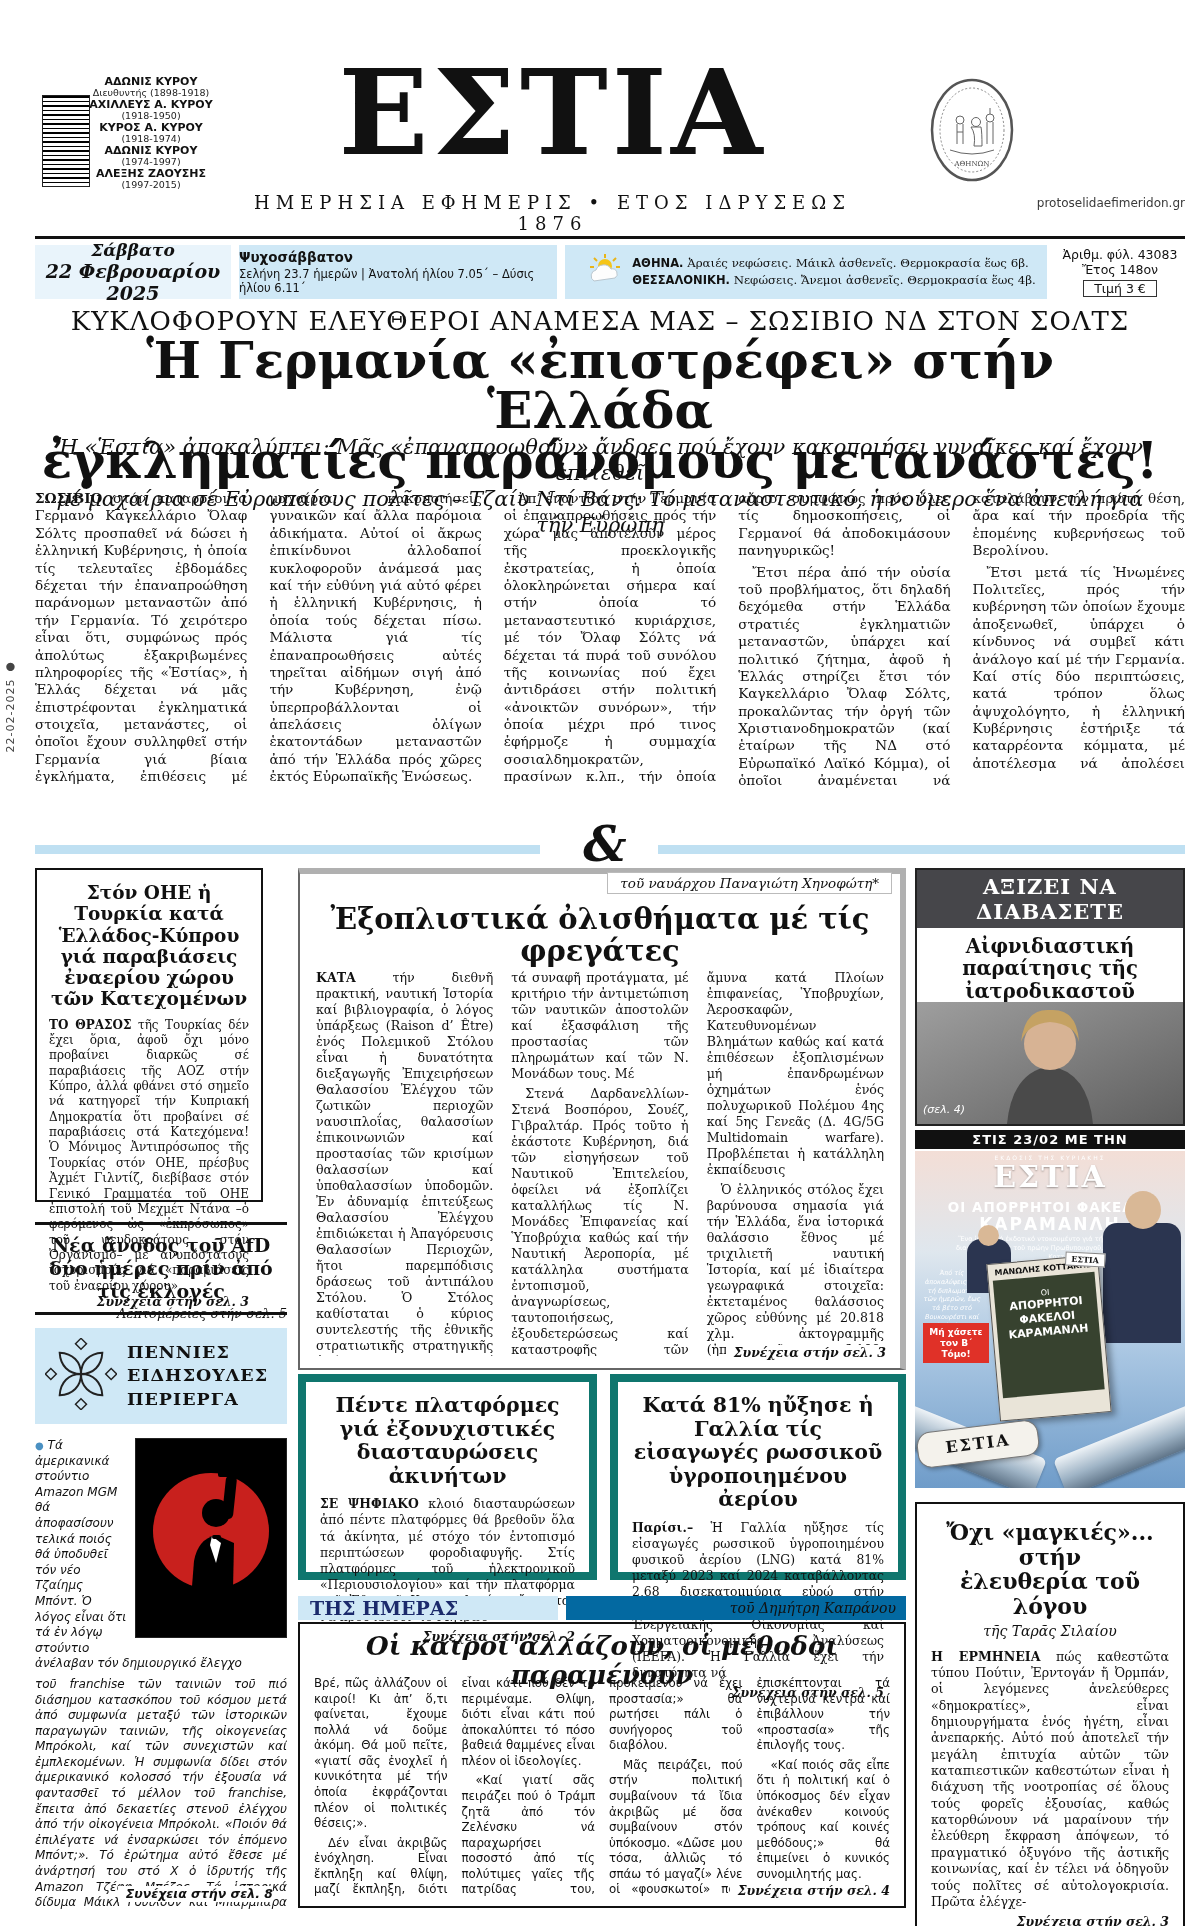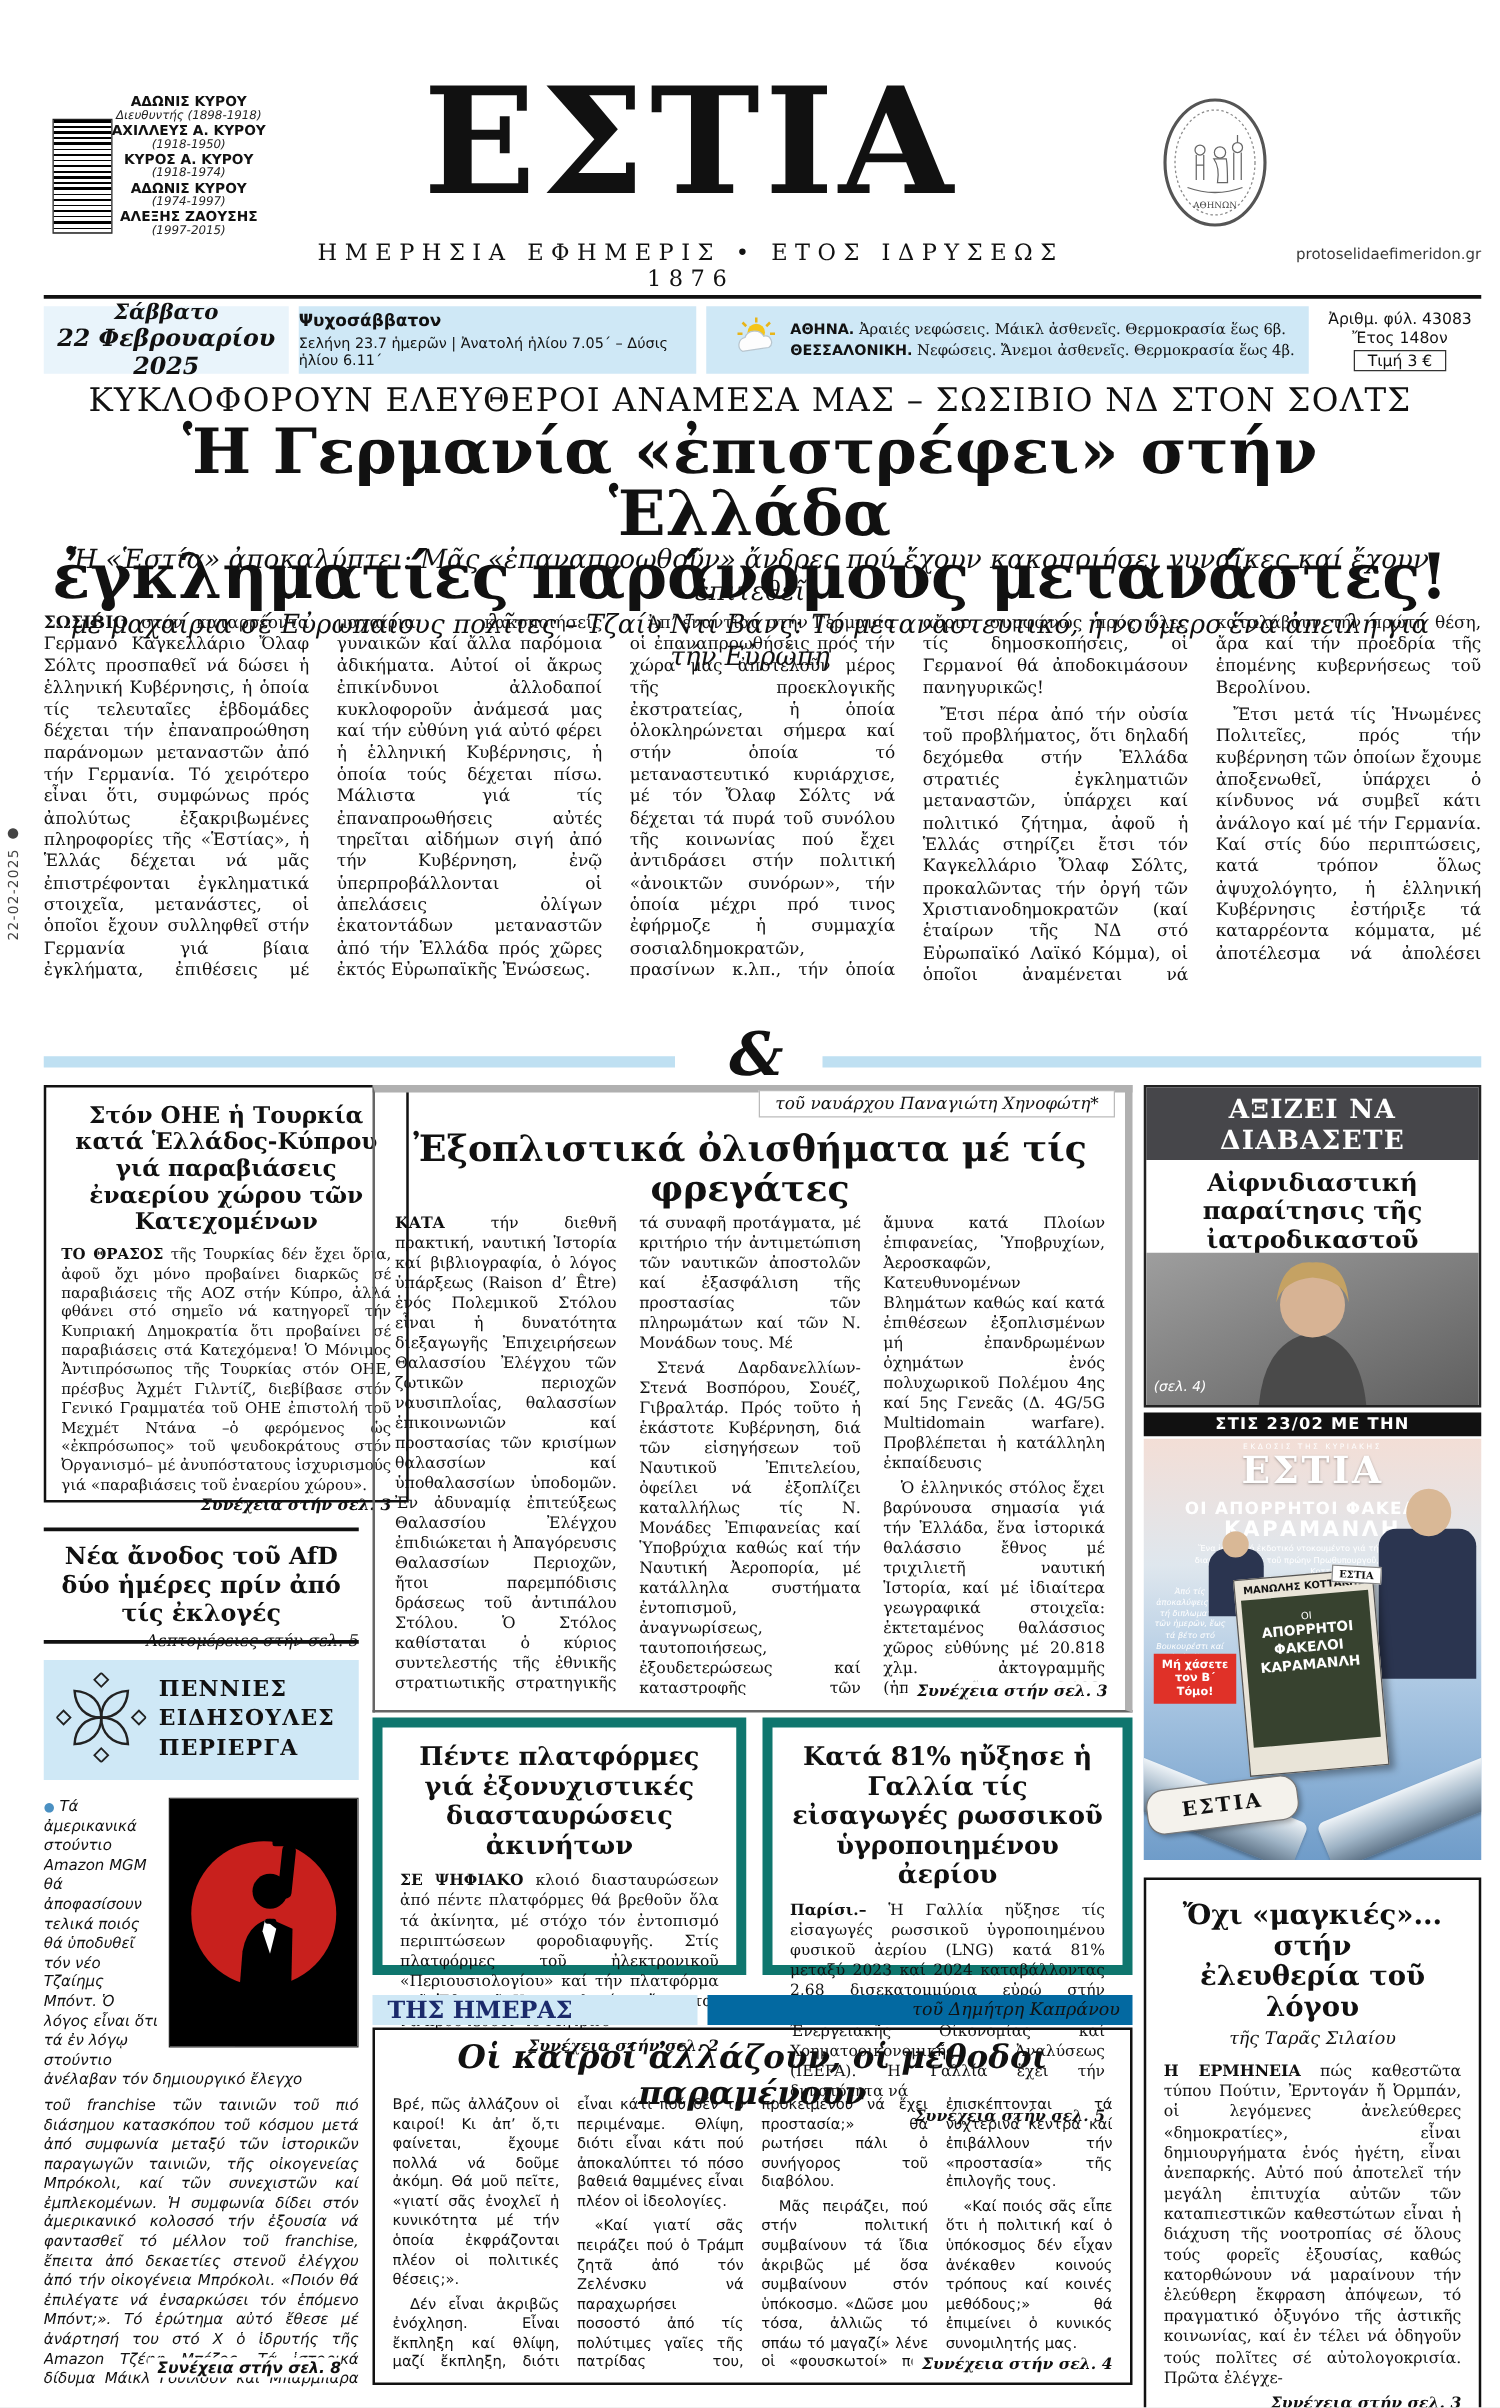--- a/index.html
+++ b/index.html
@@ -6,21 +6,21 @@
   .page{position:relative;width:1200px;height:1926px;background:#ffffff;margin:0 auto;
         font-family:"DejaVu Serif",serif;color:#111;overflow:hidden;}
   .abs{position:absolute;}
   .just{text-align:justify;}
 
   
   .barcode{left:42px;top:95px;width:46px;height:90px;border:1px solid #222;
     background:repeating-linear-gradient(to bottom,#000 0 2px,#fff 2px 5px,#000 5px 6px,#fff 6px 9px);}
   .directors{left:88px;top:76px;width:126px;text-align:center;line-height:1.12;}
   .directors .nm{font-size:11px;font-weight:bold;font-family:"DejaVu Sans",sans-serif;}
-  .directors .yr{font-size:9.5px;font-family:"DejaVu Sans",sans-serif;color:#222;font-style:italic;}
+  .directors .yr{font-size:9.5px;font-family:"DejaVu Sans",sans-serif;color:#222;}
   .brand{left:225px;top:48px;width:655px;text-align:center;font-weight:bold;
          font-size:118px;line-height:130px;letter-spacing:4px;}
   .tagline{left:225px;top:192px;width:655px;text-align:center;font-size:18px;letter-spacing:6px;}
   .seal{left:930px;top:78px;width:84px;height:104px;}
   .site{left:980px;top:196px;width:205px;text-align:right;font-size:12px;font-weight:normal;
         color:#3a3a3a;font-family:"DejaVu Sans",sans-serif;}
   .rule-top{left:35px;top:236px;width:1150px;height:3px;background:#111;}
 
   
   .cell{top:245px;height:54px;display:flex;flex-direction:column;justify-content:center;}
@@ -48,21 +48,21 @@
   .cont-abs{position:absolute;right:14px;bottom:8px;background:#fff;padding-left:8px;}
   .vdate{left:4px;top:660px;writing-mode:vertical-rl;transform:rotate(180deg);
          font-family:"DejaVu Sans",sans-serif;font-size:11px;color:#444;letter-spacing:1px;}
 
   
   .ampbar{top:845px;height:9px;background:#bfe0f2;}
   .ab1{left:35px;width:505px;} .ab2{left:658px;width:527px;}
   .amp{left:560px;top:816px;width:90px;text-align:center;font-size:48px;font-style:italic;font-weight:bold;}
 
   
-  .unbox{left:35px;top:868px;width:292px;height:334px;border:2px solid #111;padding:10px 12px;box-sizing:border-box;}
+  .unbox{left:35px;top:868px;width:228px;height:334px;border:2px solid #111;padding:10px 12px;box-sizing:border-box;}
   .unbox h3{margin:2px 0 8px;font-size:18.5px;line-height:1.15;text-align:center;}
   .smallbody{font-size:12px;line-height:1.28;}
   .hr-l{left:35px;top:1222px;width:252px;height:3px;background:#111;}
   .afd{left:35px;top:1234px;width:252px;}
   .afd h3{margin:0;font-size:19px;line-height:1.2;text-align:center;}
   .afd .more{font-style:italic;font-size:13px;text-align:right;margin-top:4px;}
   .hr-l2{left:35px;top:1312px;width:252px;height:3px;background:#111;}
   .pennies{left:35px;top:1328px;width:252px;height:96px;background:#cfe8f6;display:flex;align-items:center;}
   .pennies .labels{font-weight:bold;font-size:17.5px;line-height:1.35;letter-spacing:1px;}
   .bond{left:35px;top:1438px;width:252px;height:472px;font-family:"DejaVu Sans",sans-serif;

